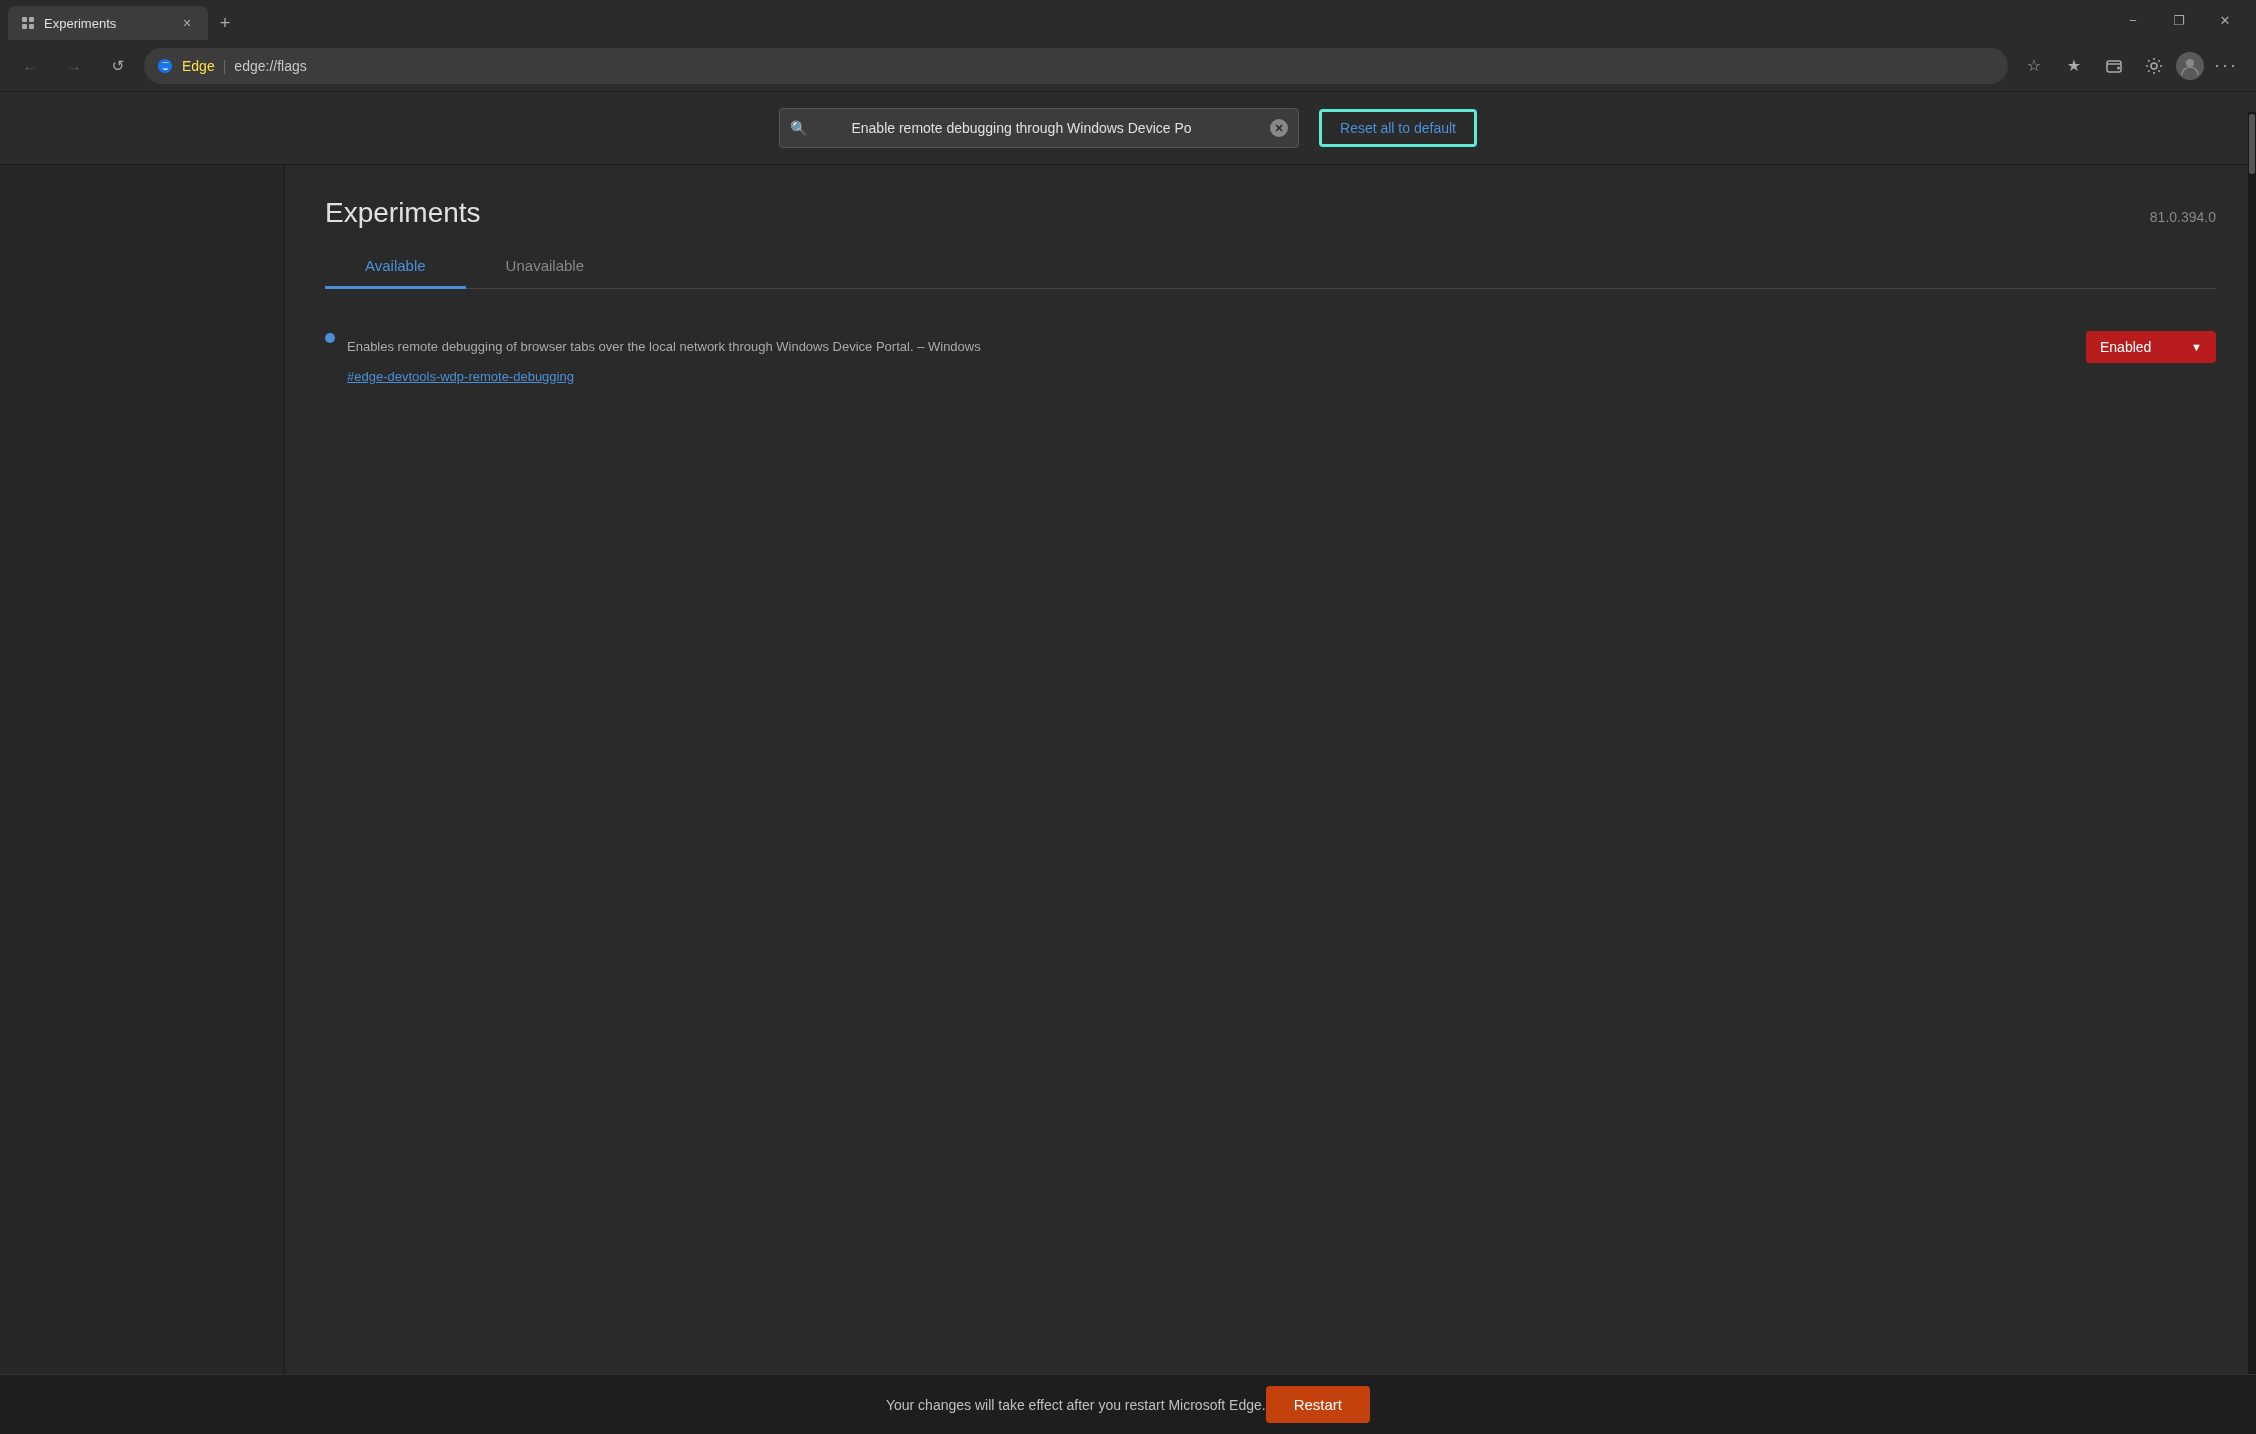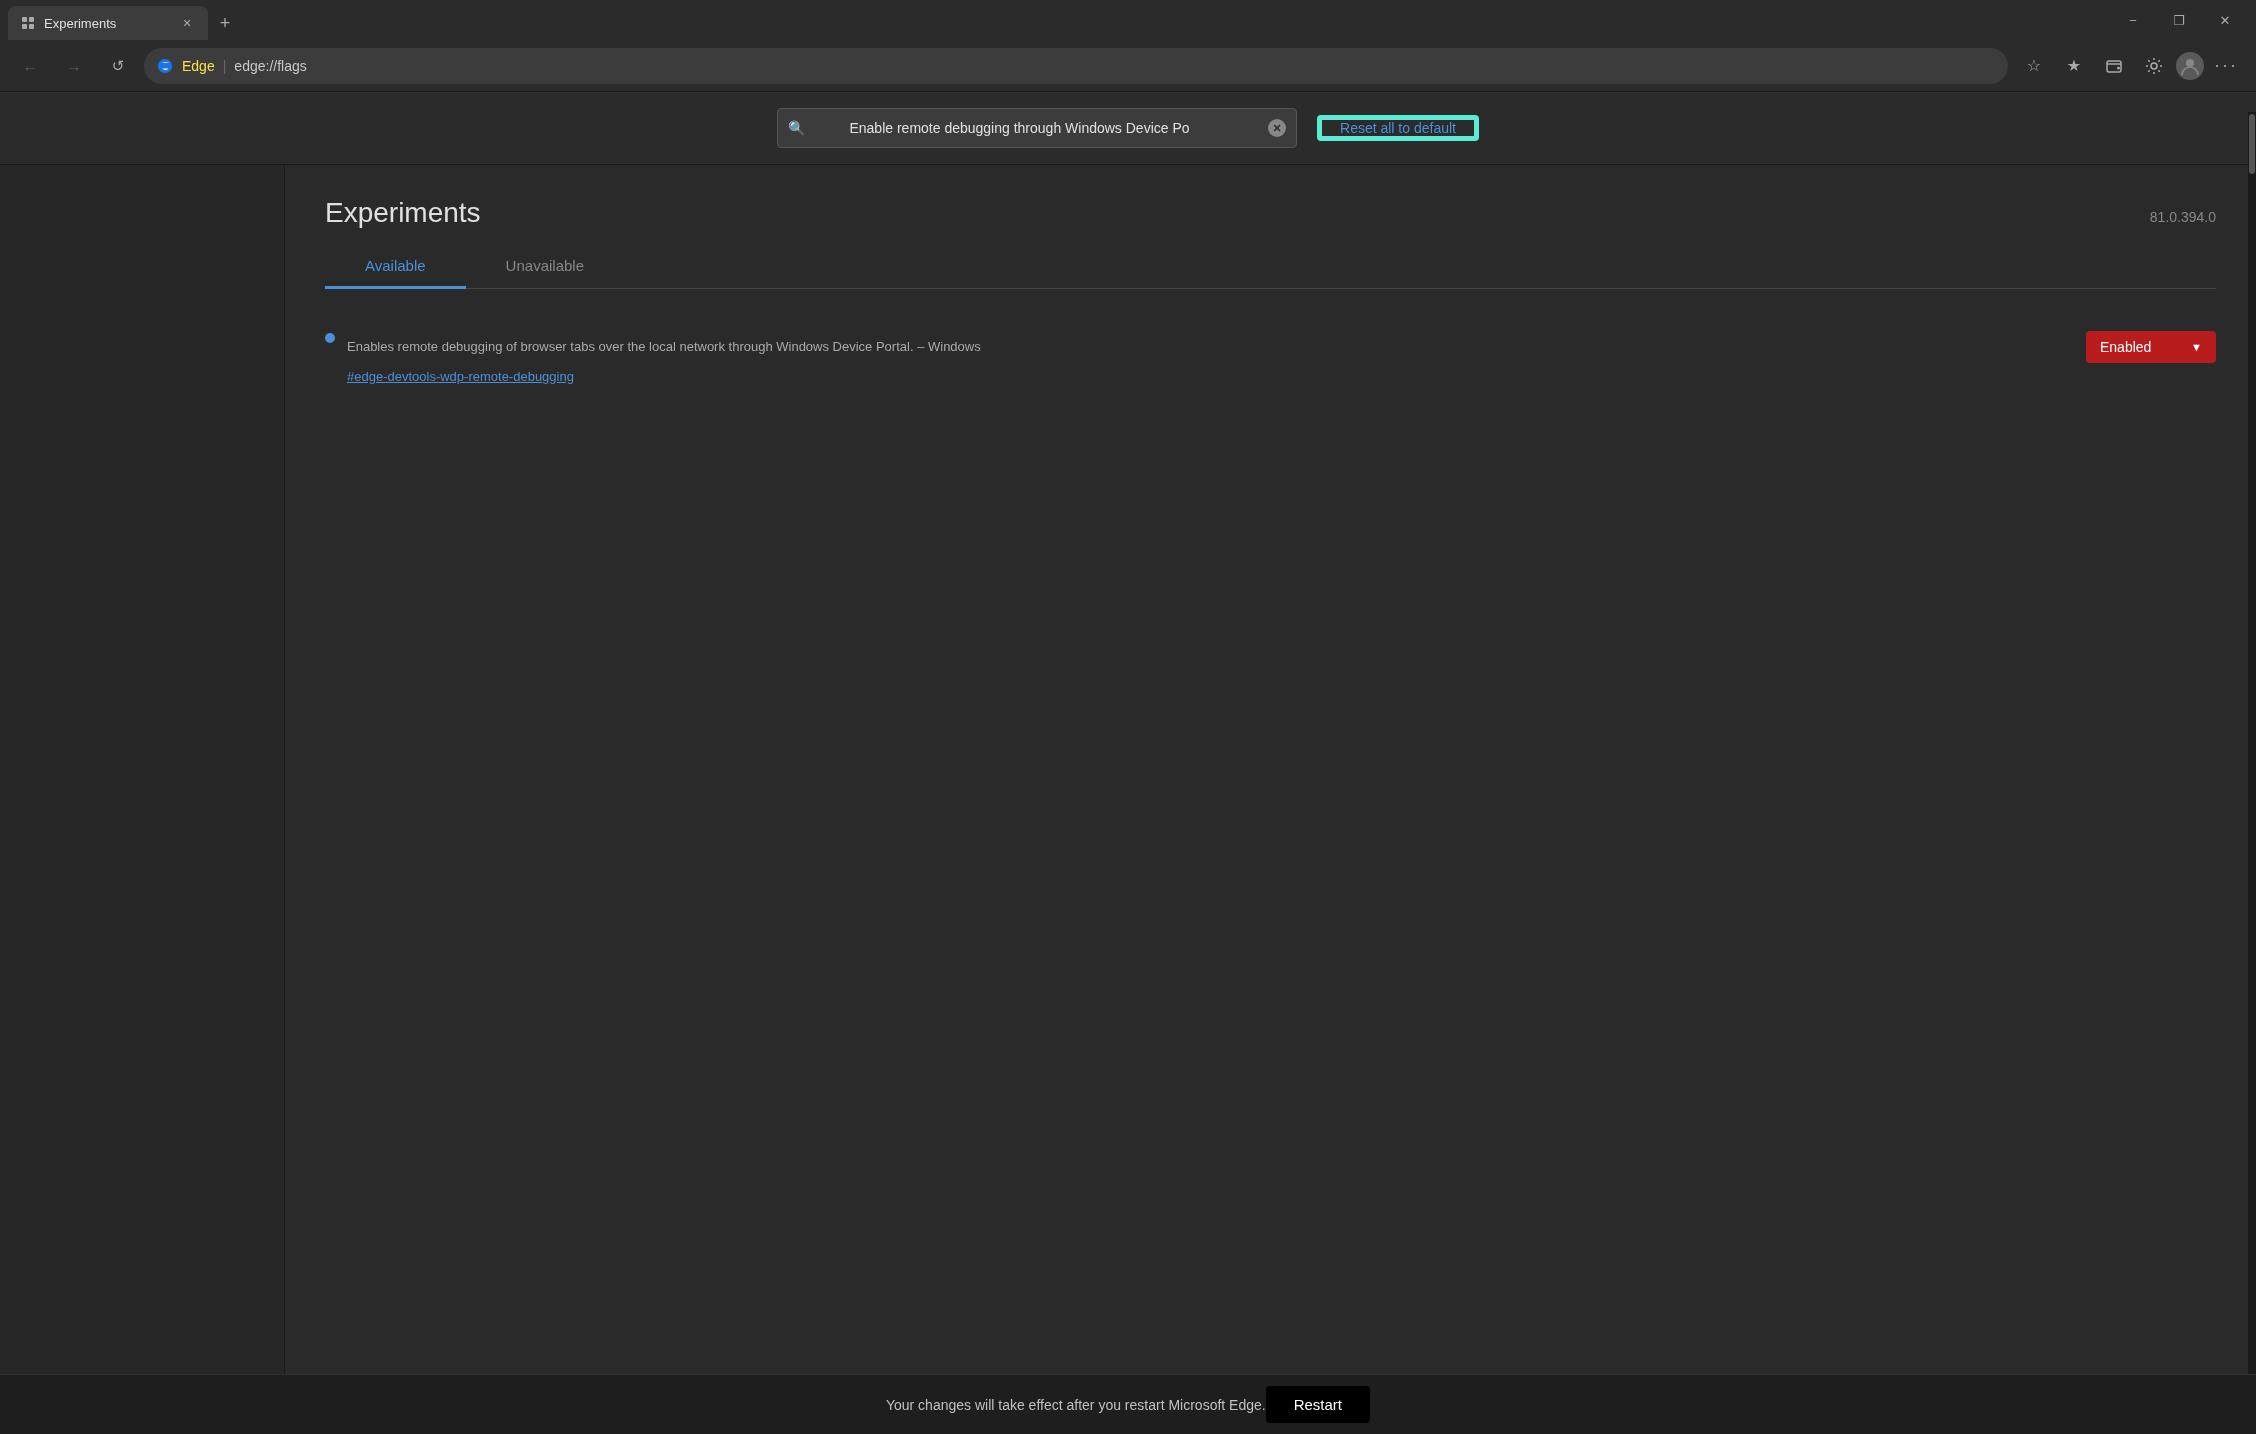--- a/index.html
+++ b/index.html
@@ -220,28 +220,28 @@
       border-radius: 50%;
       display: flex;
       align-items: center;
       justify-content: center;
       cursor: pointer;
       color: #2b2b2b;
       font-size: 11px;
       font-weight: bold;
     }
     .reset-btn {
-      border: 5px solid #5eead4;
+      border: 3px solid #5eead4;
       background: transparent;
       color: #4a90d9;
       padding: 8px 18px;
       border-radius: 4px;
       cursor: pointer;
       font-size: 14px;
-      height: 24px;
+      height: 38px;
       display: flex;
       align-items: center;
     }
 
     
     .main-layout {
       display: flex;
       height: calc(1434px - 40px - 52px - 72px - 60px);
     }
     .sidebar {
@@ -366,21 +366,21 @@
       display: flex;
       align-items: center;
       justify-content: center;
       padding: 0 40px;
     }
     .bottom-message {
       font-size: 14px;
       color: #c0c0c0;
     }
     .restart-btn {
-      background: #000000;
+      background: #c2410c;
       color: #fff;
       border: none;
       border-radius: 4px;
       padding: 10px 28px;
       font-size: 15px;
       cursor: pointer;
       font-weight: 500;
     }
   </style>
 </head>

